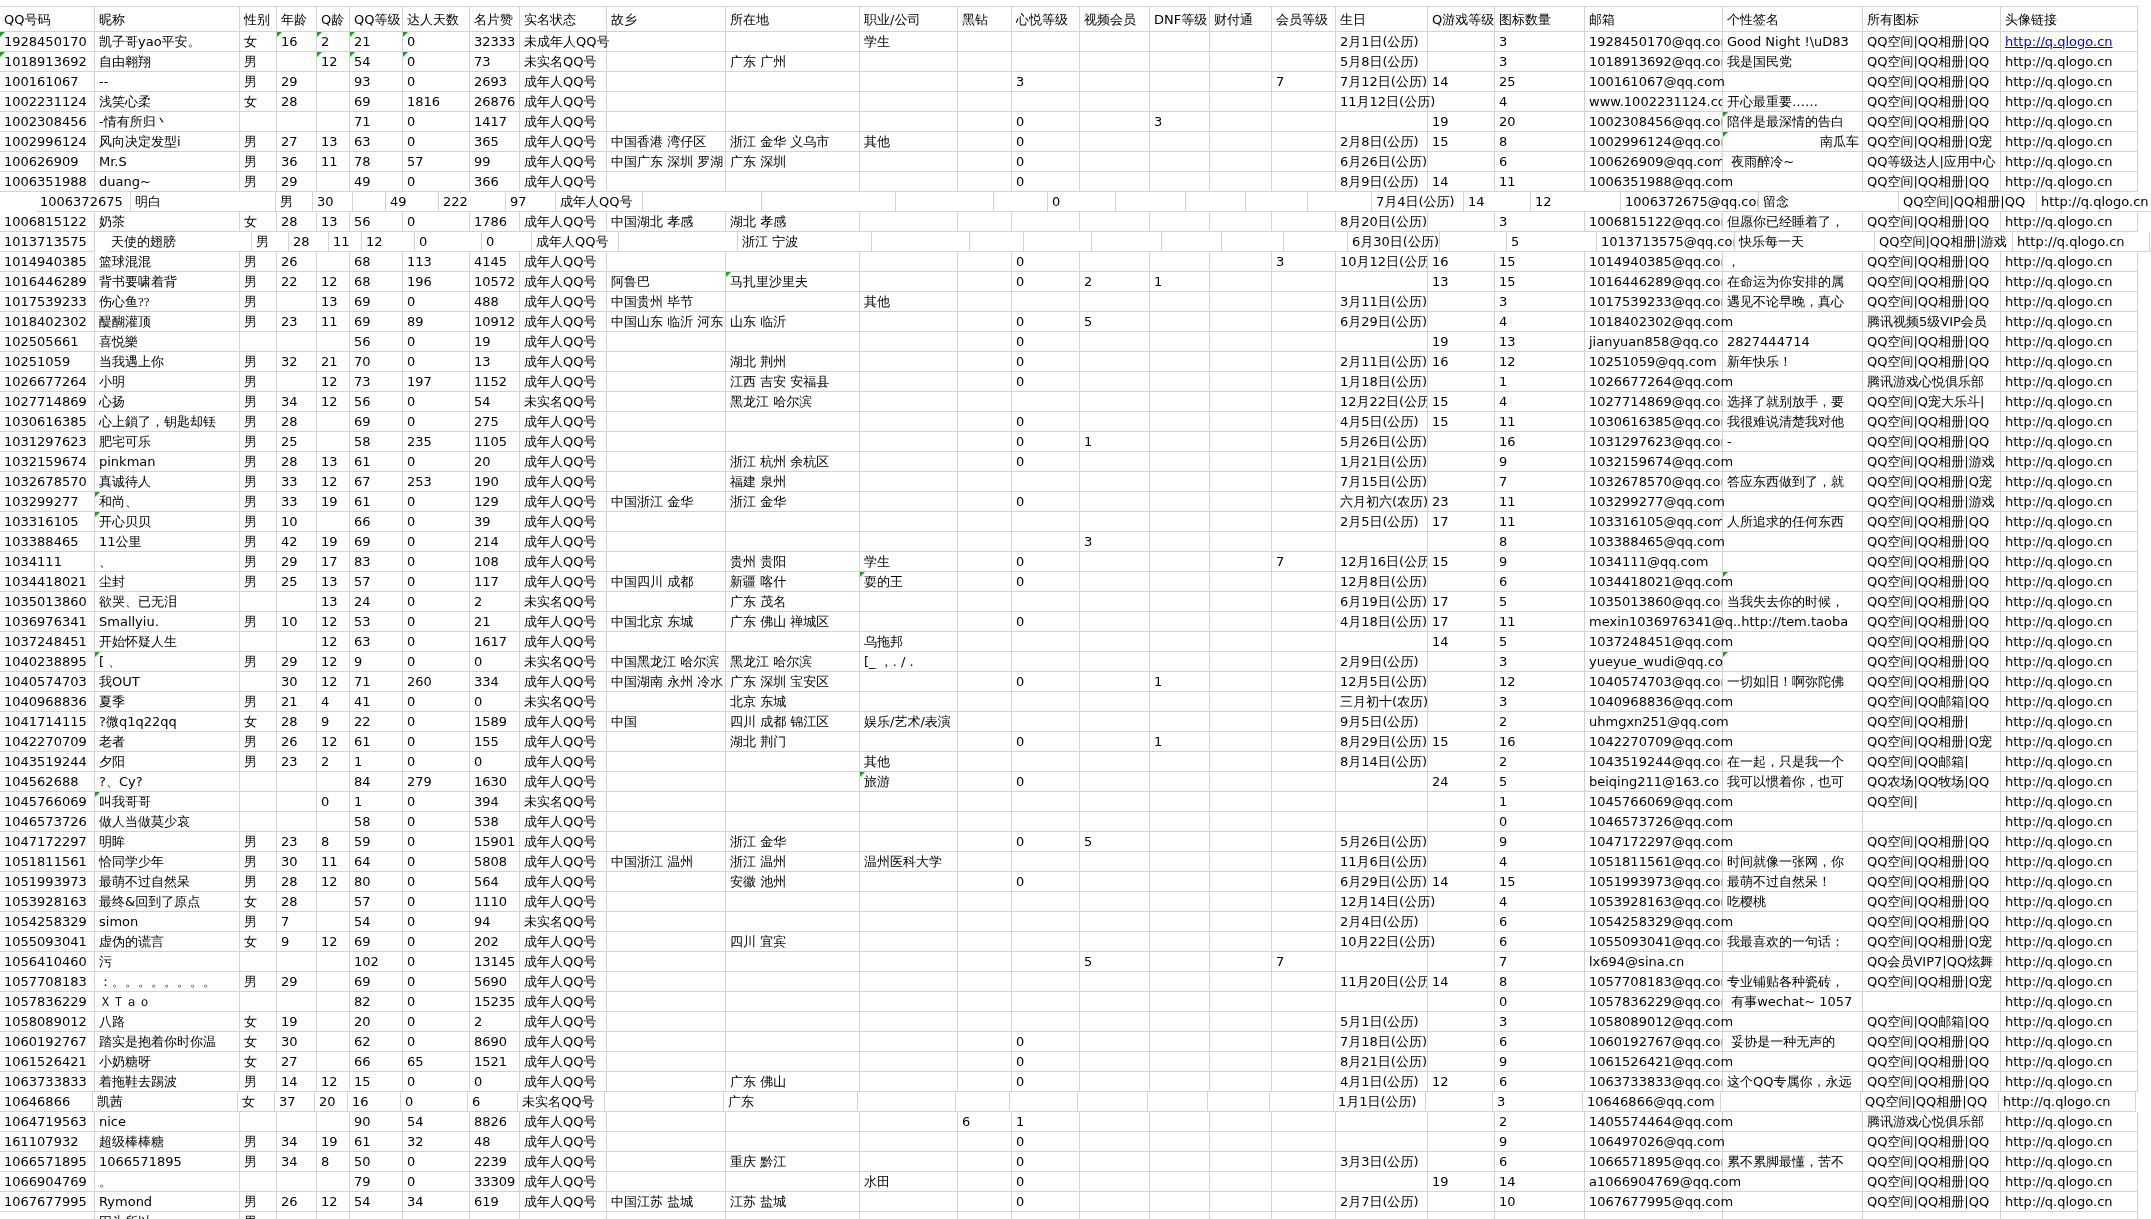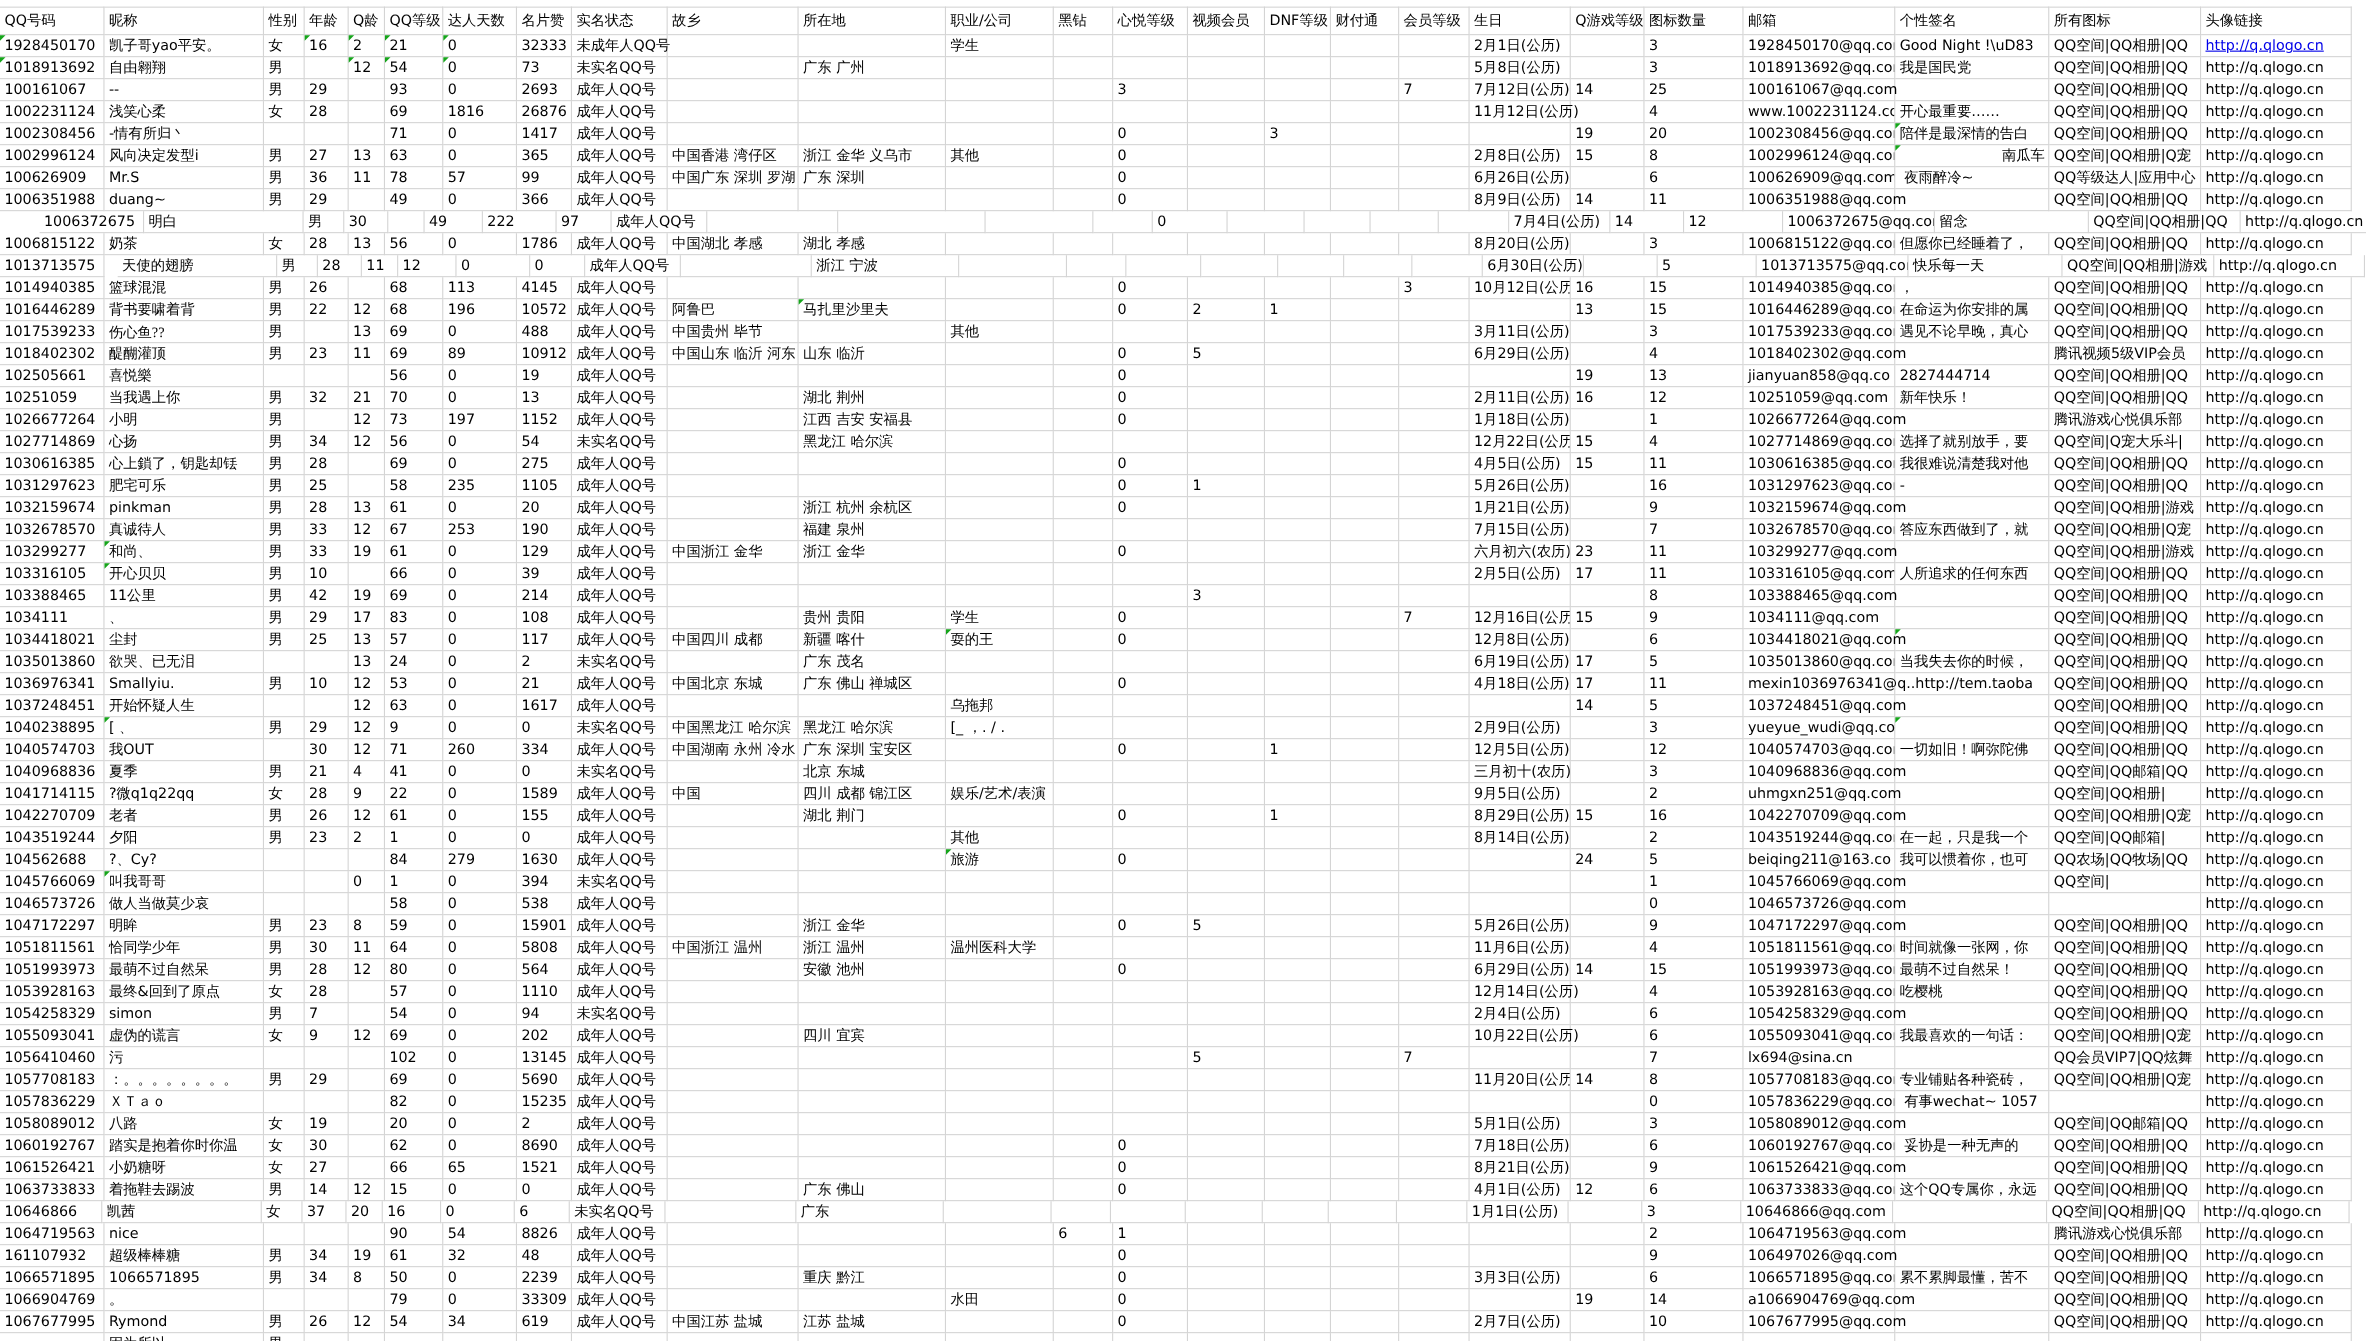--- a/index.html
+++ b/index.html
@@ -1552,21 +1552,21 @@
       <div class="cell" style="width: 98px;"><span class="v"></span></div>
       <div class="cell" style="width: 54px;"><span class="v">6</span></div>
       <div class="cell ovf" style="width: 68px;"><span class="v">1</span></div>
       <div class="cell" style="width: 70px;"><span class="v"></span></div>
       <div class="cell" style="width: 60px;"><span class="v"></span></div>
       <div class="cell" style="width: 62px;"><span class="v"></span></div>
       <div class="cell" style="width: 64px;"><span class="v"></span></div>
       <div class="cell" style="width: 92px;"><span class="v"></span></div>
       <div class="cell" style="width: 67px;"><span class="v"></span></div>
       <div class="cell" style="width: 90px;"><span class="v">2</span></div>
-      <div class="cell ovf" style="width: 138px;"><span class="v">1064719563@qq.com</span></div>
+      <div class="cell ovf" style="width: 138px;"><span class="v">1405574464@qq.com</span></div>
       <div class="cell" style="width: 140px;"><span class="v"></span></div>
       <div class="cell" style="width: 138px;"><span class="v">腾讯游戏心悦俱乐部</span></div>
       <div class="cell" style="width: 137px;"><span class="v">http://q.qlogo.cn</span></div>
     </div>
     <div class="row data">
       <div class="cell" style="width: 95px;"><span class="v">161107932</span></div>
       <div class="cell" style="width: 145px;"><span class="v">超级棒棒糖</span></div>
       <div class="cell" style="width: 37px;"><span class="v">男</span></div>
       <div class="cell" style="width: 40px;"><span class="v">34</span></div>
       <div class="cell" style="width: 33px;"><span class="v">19</span></div>

